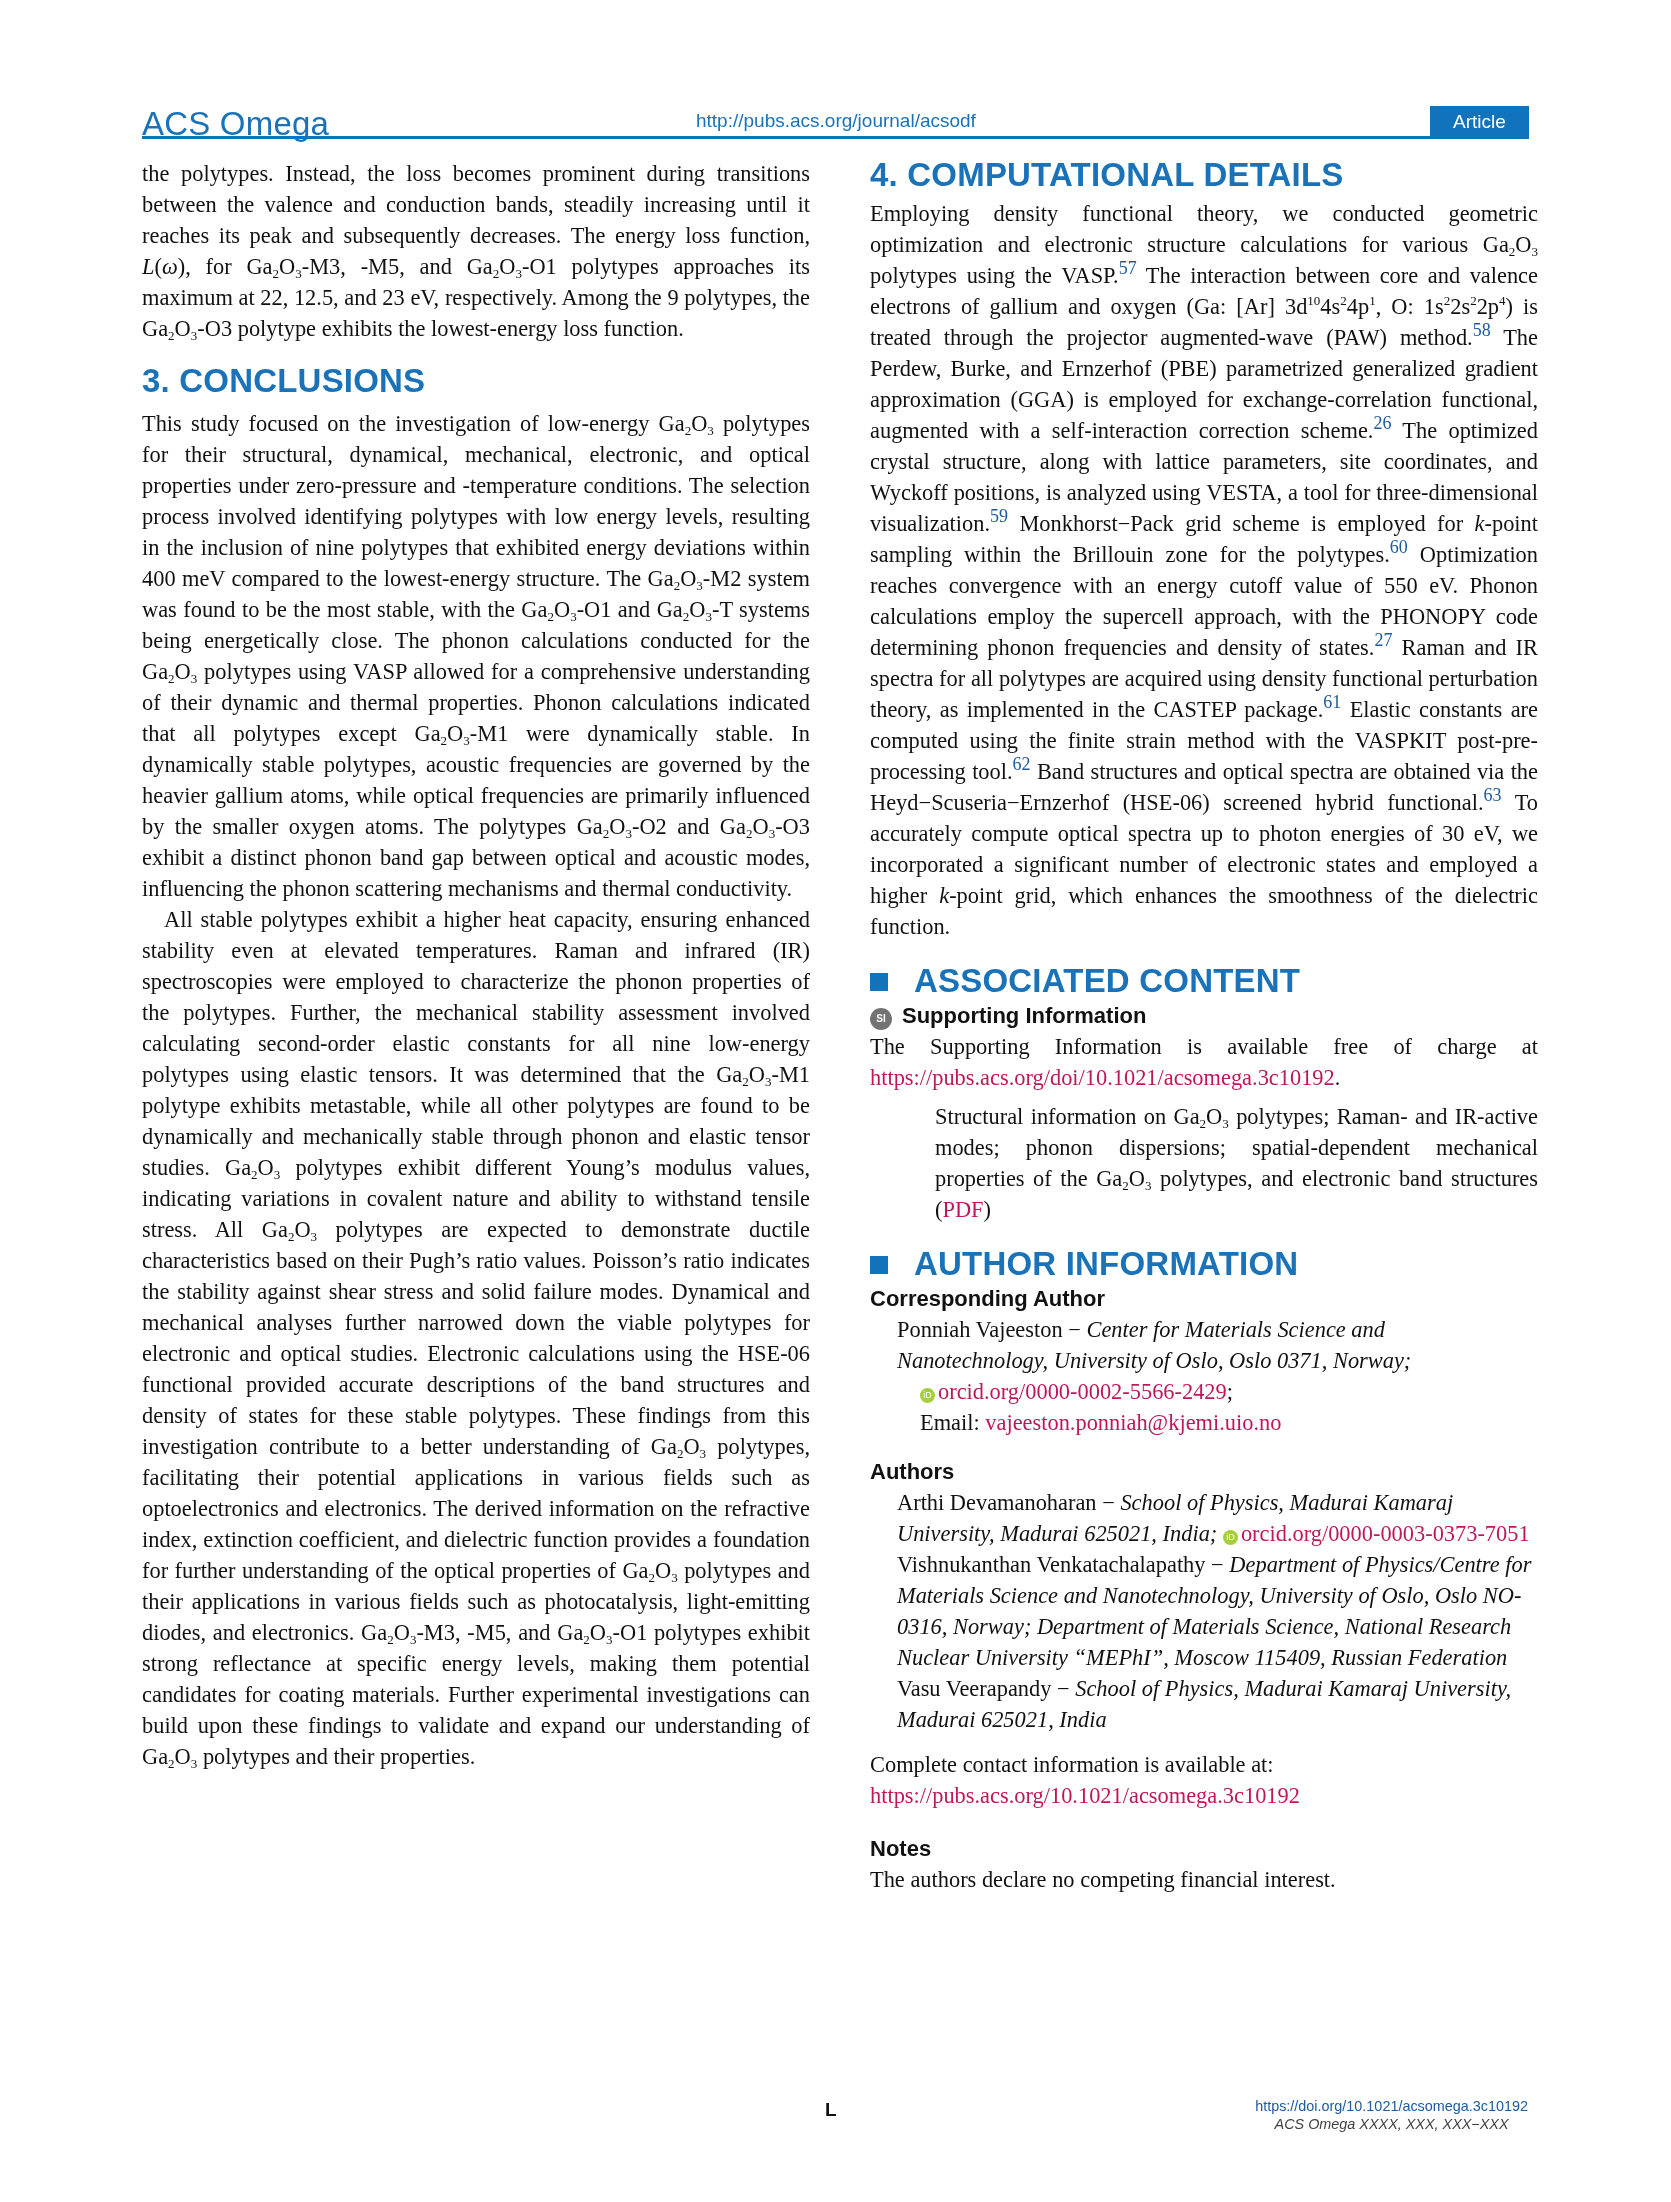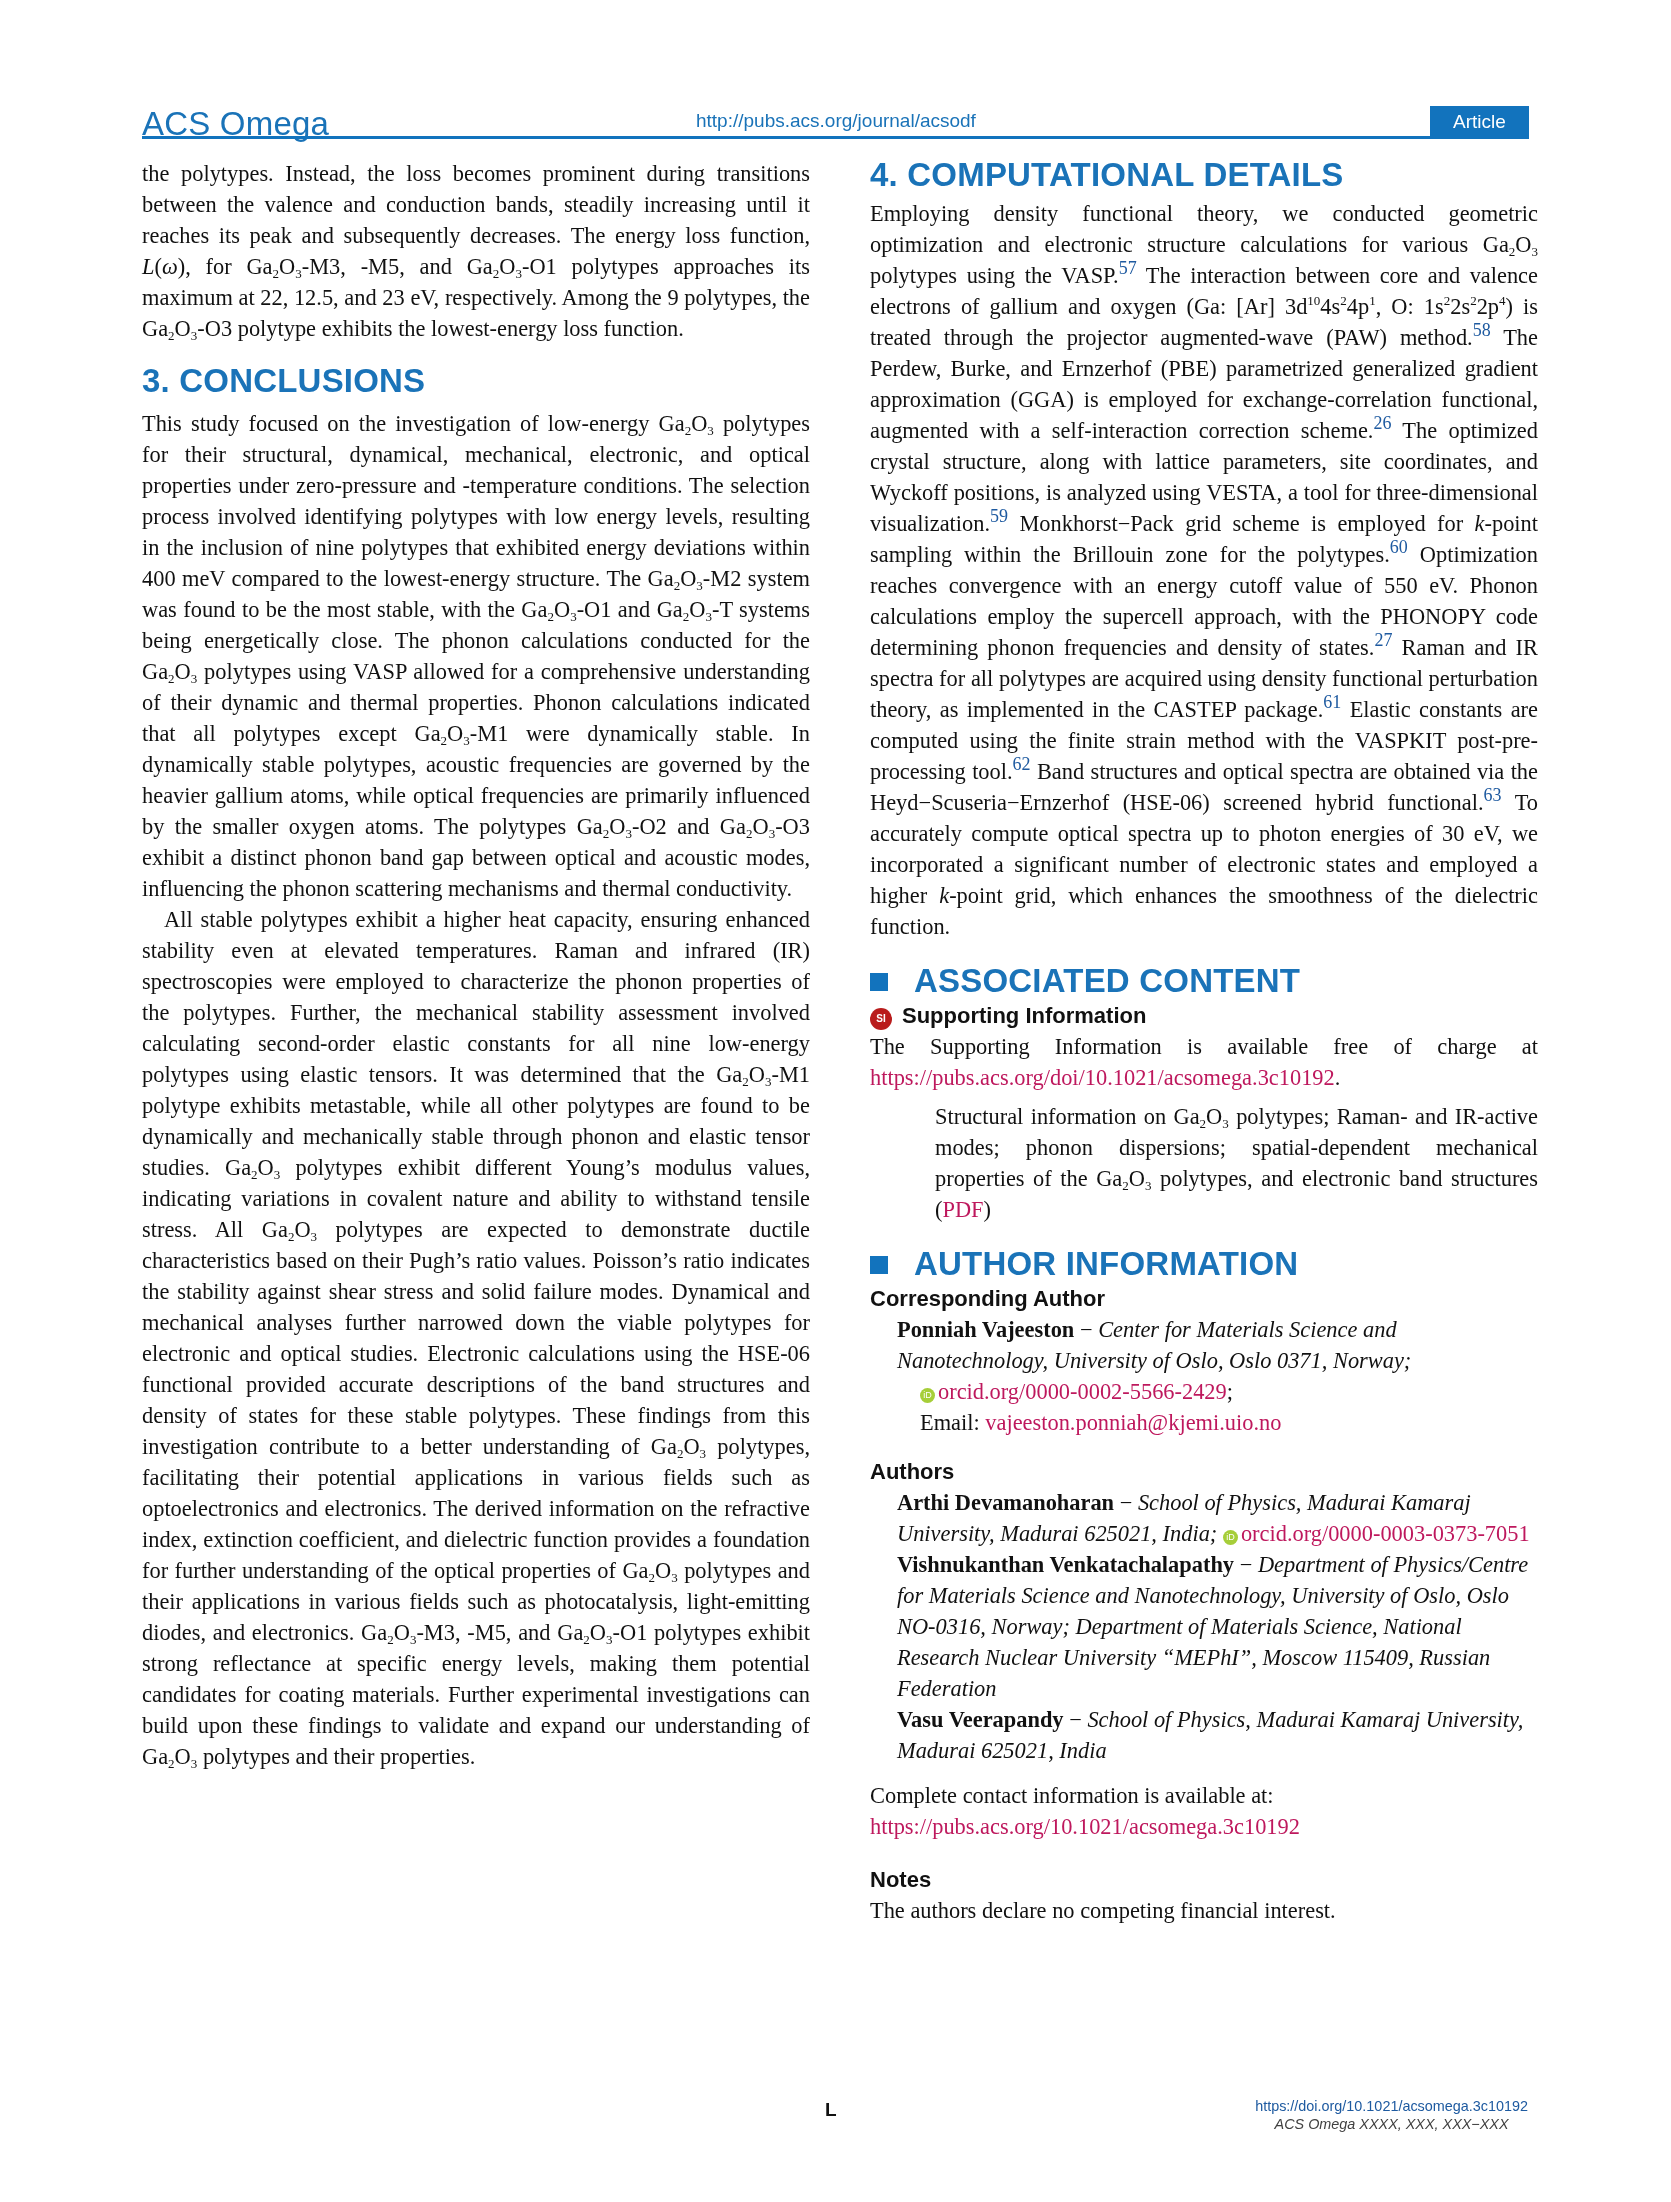--- a/index.html
+++ b/index.html
@@ -21,27 +21,27 @@
   .indent { text-indent: 22px; }
   .sec-title { font-family: "Liberation Sans", "DejaVu Sans", sans-serif; font-weight: bold; color: #1a73b8; font-size: 33px; margin: 0; line-height: 34px; letter-spacing: 0.2px; }
   .sec-title .sq { display: inline-block; width: 18px; height: 18px; background: #1273bd; margin-right: 26px; vertical-align: 1px; }
   .sub-title { font-family: "Liberation Sans", "DejaVu Sans", sans-serif; font-size: 22px; color: #111; margin: 0; line-height: 31px; }
   a, .link { color: #be185d; text-decoration: none; }
   sup.ref { color: #1e5aa0; font-size: 18px; line-height: 0; vertical-align: 9px; }
   sub { font-size: 13px; line-height: 0; vertical-align: -4px; }
   sup.ex { font-size: 13px; line-height: 0; vertical-align: 9px; }
   i { font-style: italic; }
 
-  .si-badge { display: inline-block; width: 22px; height: 22px; border-radius: 50%; background: #b91c1c; color: #fff; font-family: "Liberation Sans", sans-serif; font-weight: bold; font-size: 10px; line-height: 22px; text-align: center; margin-right: 10px; vertical-align: 1px; }
+  .si-badge { display: inline-block; width: 22px; height: 22px; border-radius: 50%; background: #737373; color: #fff; font-family: "Liberation Sans", sans-serif; font-weight: bold; font-size: 10px; line-height: 22px; text-align: center; margin-right: 10px; vertical-align: 1px; }
   .orcid { display: inline-block; width: 15px; height: 15px; border-radius: 50%; background: #a6ce39; color: #fff; font-family: "Liberation Sans", sans-serif; font-size: 9px; line-height: 15px; text-align: center; vertical-align: 1px; margin-right: 3px; }
 
   .si-desc { margin-left: 65px; }
   .author { margin-left: 27px; text-indent: 0; }
   .author .cont { display: block; padding-left: 23px; }
-  .author-name { font-weight: bold; }
+  .author-name { font-weight: normal; }
   .left-aligned { text-align: left; }
 
   
   .ftr-page { position: absolute; left: 825px; top: 2099px; font-family: "Liberation Sans", sans-serif; font-weight: bold; font-size: 19px; color: #111; }
   .ftr-right { position: absolute; right: 143px; top: 2097px; text-align: center; font-family: "Liberation Sans", sans-serif; font-size: 14.4px; line-height: 18px; }
   .ftr-doi { color: #1e5aa0; }
   .ftr-cite { font-style: italic; color: #404040; }
 </style>
 </head>
 <body>

